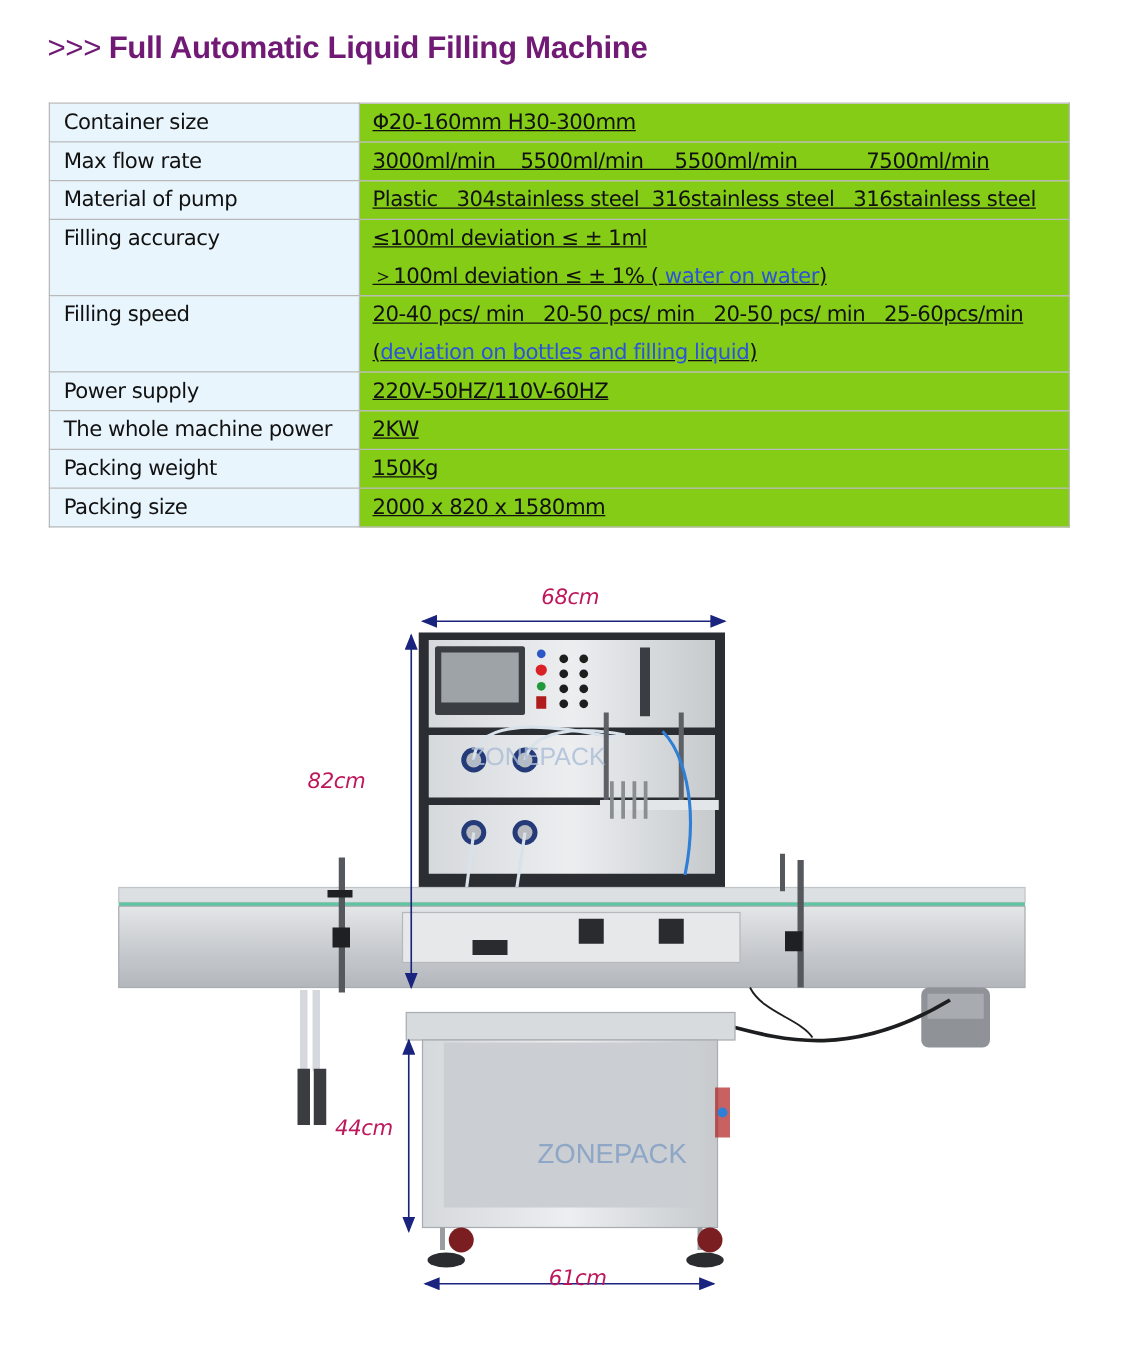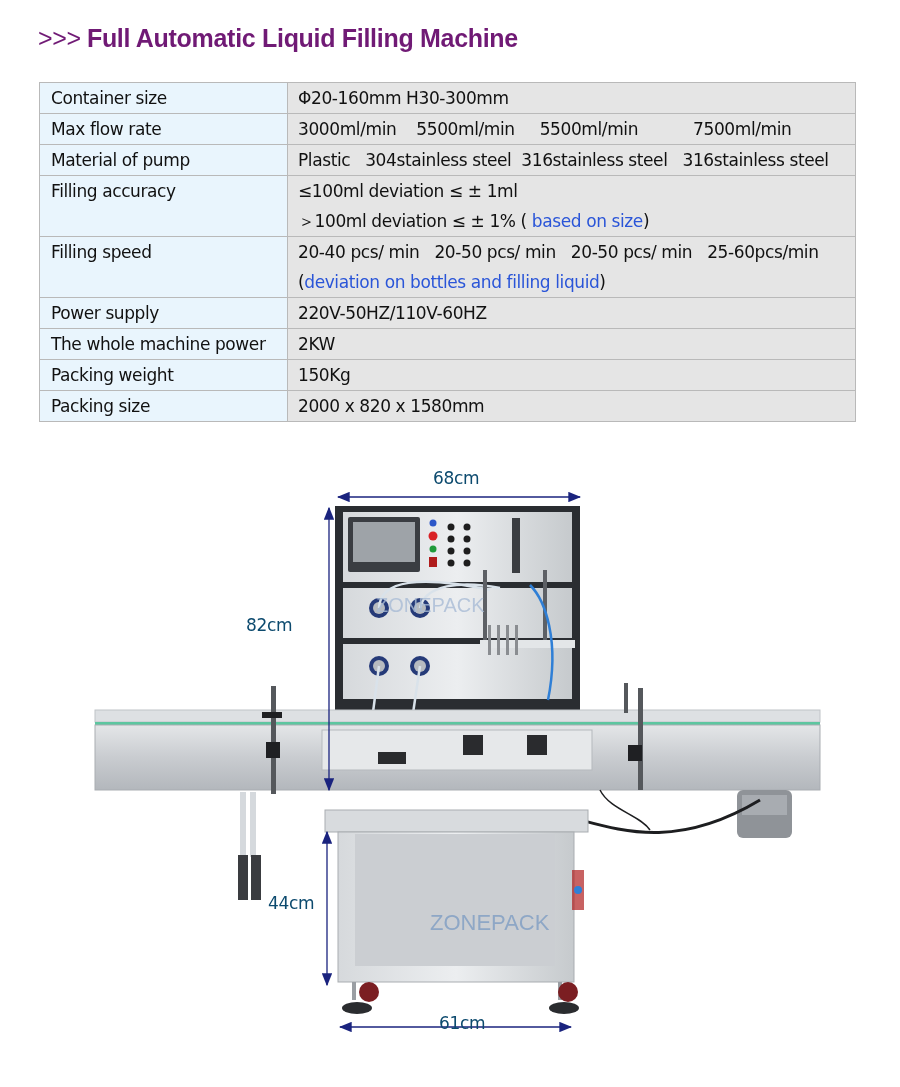--- a/index.html
+++ b/index.html
@@ -2,26 +2,26 @@
 <html><head>
 <meta charset="utf-8">
 <style>
   html,body{margin:0;padding:0;background:#ffffff;}
   body{width:900px;height:1087px;position:relative;overflow:hidden;font-family:"DejaVu Sans","Liberation Sans",sans-serif;color:#111;}
   .title{position:absolute;left:38px;top:24px;font-family:"Liberation Sans",sans-serif;font-weight:bold;font-size:25px;color:#701a75;letter-spacing:-0.3px;white-space:nowrap;}
   .title .prefix{font-weight:normal;margin-right:6px;}
   table.spec{position:absolute;left:39px;top:82px;width:817px;border-collapse:collapse;font-family:"DejaVu Sans",sans-serif;font-size:17px;letter-spacing:-0.4px;}
   table.spec td{border:1px solid #b9b9b9;padding:0 10px;height:30px;vertical-align:top;line-height:30px;white-space:nowrap;}
   table.spec td.label{width:226px;background:#e9f5fd;padding-left:11px;}
-  table.spec td.value{background:#e5e5e5;}
+  table.spec td.value{background:#84cc16;text-decoration:underline;}
   table.spec .blue{color:#2a55d8;}
   table.spec .line{display:block;}
   table.spec tr{border-left:1px solid #b9b9b9;}
   .figure{position:absolute;left:0;top:450px;width:900px;height:637px;}
-  .dim-label{position:absolute;font-family:"DejaVu Sans",sans-serif;font-size:17px;color:#0c4a6e;letter-spacing:-0.3px;}
+  .dim-label{position:absolute;font-family:"DejaVu Sans",sans-serif;font-size:17px;color:#be185d;letter-spacing:-0.3px;font-style:italic;}
   svg{position:absolute;left:0;top:0;}
 </style>
 </head>
 <body>
 
 <div class="title">
   <span class="prefix">&gt;&gt;&gt;</span><span>Full Automatic Liquid Filling Machine</span>
 </div>
 
 <table class="spec">
@@ -41,21 +41,21 @@
     <tr>
       <td class="label">Material of pump</td>
       <td class="value">
           <span class="line" style="white-space:pre">Plastic   304stainless steel  316stainless steel   316stainless steel</span>
         </td>
     </tr>
     <tr>
       <td class="label">Filling accuracy</td>
       <td class="value">
         <span class="line">≤100ml deviation ≤ ± 1ml</span>
-        <span class="line"><span style="white-space:pre">＞100ml deviation ≤ ± 1% ( </span><span class="blue">based on size</span><span>)</span></span>
+        <span class="line"><span style="white-space:pre">＞100ml deviation ≤ ± 1% ( </span><span class="blue">water on water</span><span>)</span></span>
       </td>
     </tr>
     <tr>
       <td class="label">Filling speed</td>
       <td class="value">
         <span class="line" style="white-space:pre">20-40 pcs/ min   20-50 pcs/ min   20-50 pcs/ min   25-60pcs/min</span>
         <span class="line"><span>(</span><span class="blue">deviation on bottles and filling liquid</span><span>)</span></span>
       </td>
     </tr>
     <tr>

